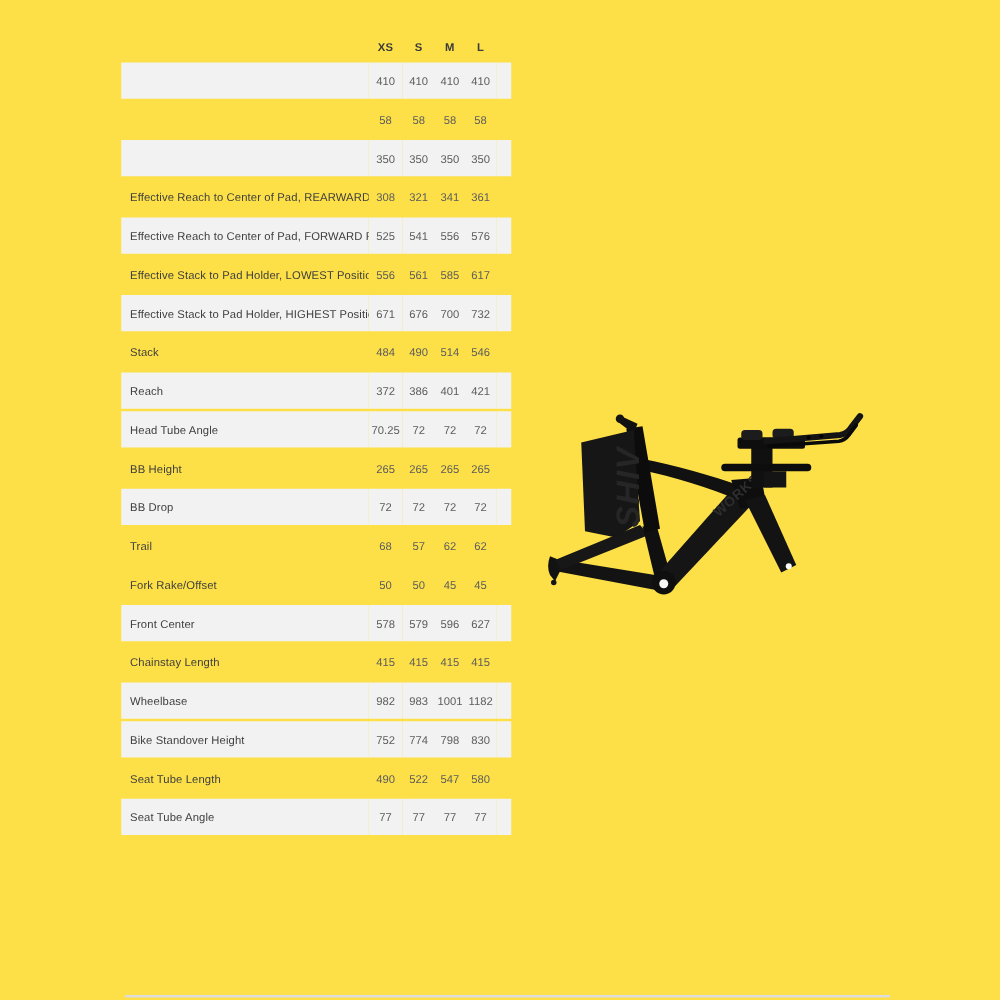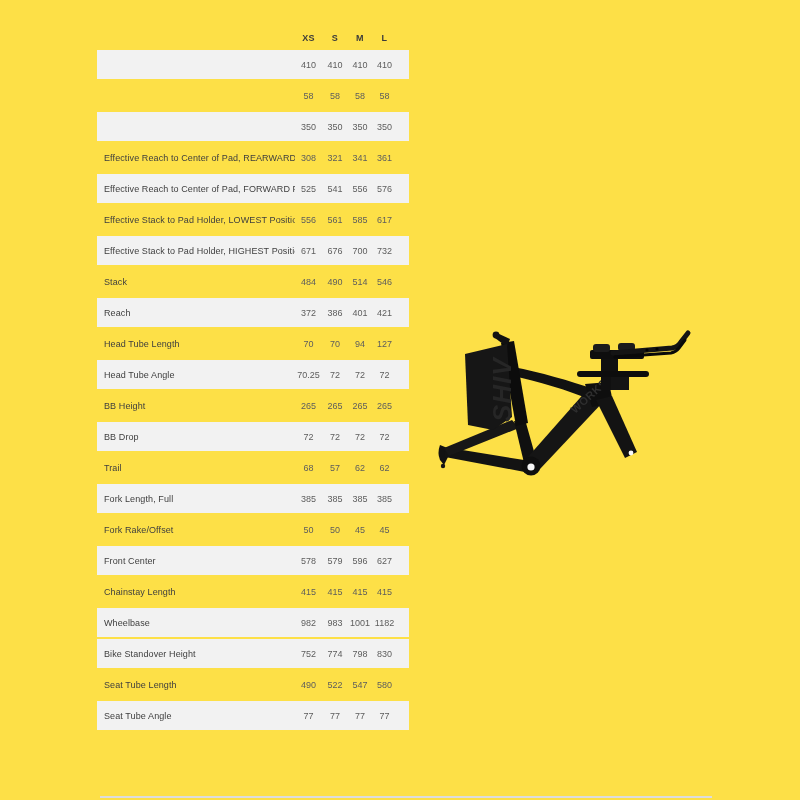--- a/index.html
+++ b/index.html
@@ -128,28 +128,20 @@
             <td class="pad-cell"></td>
           </tr>
           <tr class="shaded">
             <td class="label-cell">Reach</td>
             <td class="value-cell">372</td>
             <td class="value-cell">386</td>
             <td class="value-cell">401</td>
             <td class="value-cell">421</td>
             <td class="pad-cell"></td>
           </tr>
-          <tr class="plain">
-            <td class="label-cell">Head Tube Length</td>
-            <td class="value-cell">70</td>
-            <td class="value-cell">70</td>
-            <td class="value-cell">94</td>
-            <td class="value-cell">127</td>
-            <td class="pad-cell"></td>
-          </tr>
           <tr class="shaded">
             <td class="label-cell">Head Tube Angle</td>
             <td class="value-cell">70.25</td>
             <td class="value-cell">72</td>
             <td class="value-cell">72</td>
             <td class="value-cell">72</td>
             <td class="pad-cell"></td>
           </tr>
           <tr class="plain">
             <td class="label-cell">BB Height</td>
@@ -166,28 +158,20 @@
             <td class="value-cell">72</td>
             <td class="value-cell">72</td>
             <td class="pad-cell"></td>
           </tr>
           <tr class="plain">
             <td class="label-cell">Trail</td>
             <td class="value-cell">68</td>
             <td class="value-cell">57</td>
             <td class="value-cell">62</td>
             <td class="value-cell">62</td>
-            <td class="pad-cell"></td>
-          </tr>
-          <tr class="shaded">
-            <td class="label-cell">Fork Length, Full</td>
-            <td class="value-cell">385</td>
-            <td class="value-cell">385</td>
-            <td class="value-cell">385</td>
-            <td class="value-cell">385</td>
             <td class="pad-cell"></td>
           </tr>
           <tr class="plain">
             <td class="label-cell">Fork Rake/Offset</td>
             <td class="value-cell">50</td>
             <td class="value-cell">50</td>
             <td class="value-cell">45</td>
             <td class="value-cell">45</td>
             <td class="pad-cell"></td>
           </tr>

